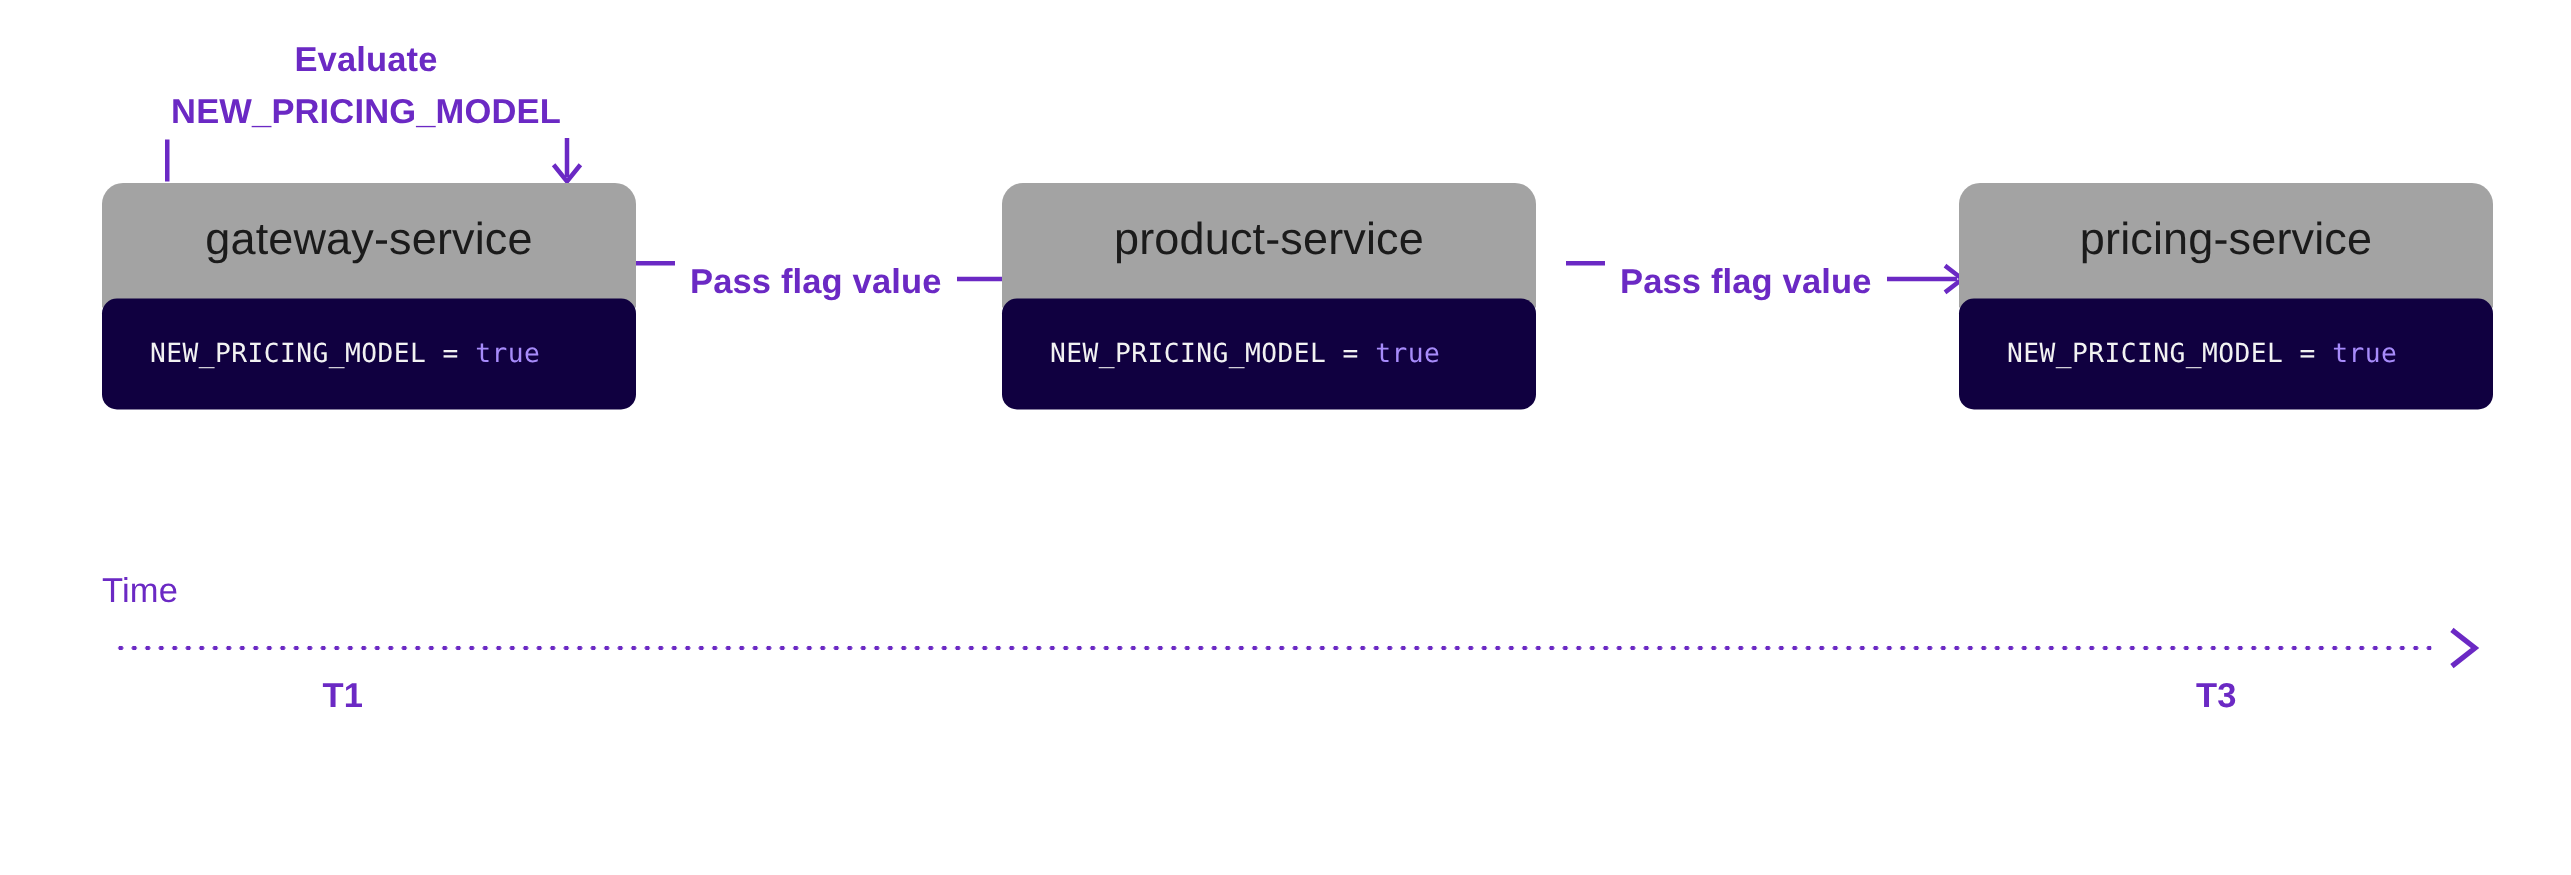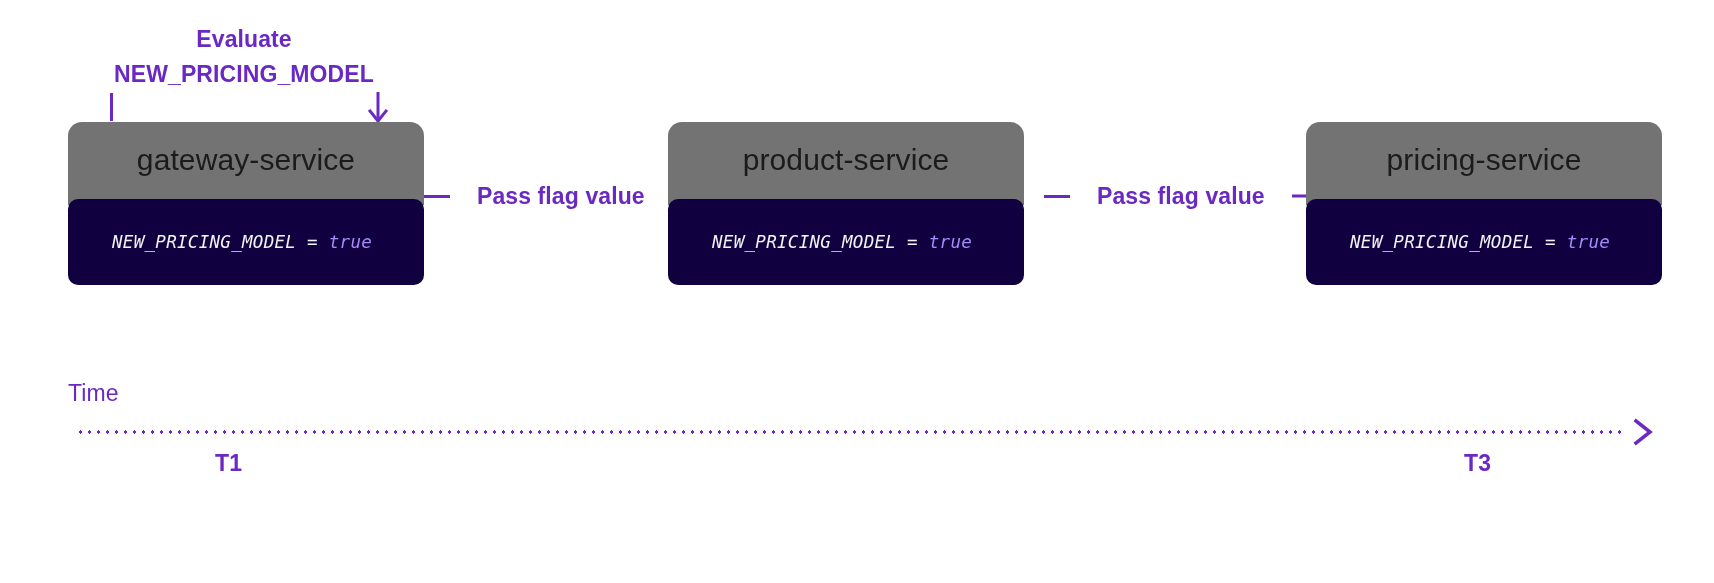--- a/index.html
+++ b/index.html
@@ -58,65 +58,64 @@
   .service-card {
     position: absolute;
     top: 122px;
     width: 356px;
   }
   .service-card.card-0 { left: 68px; }
   .service-card.card-1 { left: 668px; }
   .service-card.card-2 { left: 1306px; }
 
   .service-header {
-    background: #737373;
+    background: #a3a3a3;
     border-radius: 14px 14px 0 0;
     height: 83px;
     display: flex;
     align-items: center;
     justify-content: center;
     color: #1b1b1b;
     font-size: 30px;
     font-weight: 400;
     letter-spacing: 0.1px;
     box-sizing: border-box;
     padding-bottom: 8px;
   }
 
   .service-code {
     background: #100040;
     border-radius: 10px;
-    height: 86px;
+    height: 74px;
     display: flex;
     align-items: center;
-    padding-left: 44px;
+    padding-left: 32px;
     box-sizing: border-box;
     margin-top: -6px;
     position: relative;
     z-index: 2;
-    font-style: italic;
   }
   .code-text {
     font-family: "DejaVu Sans Mono", "Liberation Mono", monospace;
     font-size: 17.5px;
     color: #f2f2f2;
     letter-spacing: 0.3px;
     white-space: pre;
   }
   .code-text .code-val { color: #a78bfa; }
   .code-text .code-eq { color: #f2f2f2; }
 
   
   .connector {
     position: absolute;
     top: 174px;
     height: 44px;
     display: flex;
-    align-items: center;
-    gap: 17px;
+    align-items: flex-start;
+    gap: 0px;
   }
   .connector.conn-0 { left: 424px; width: 264px; }
   .connector.conn-1 { left: 1044px; width: 262px; }
 
   .conn-stub {
     width: 26px;
     height: 3px;
     background: #6b29c4;
     flex: none;
   }

